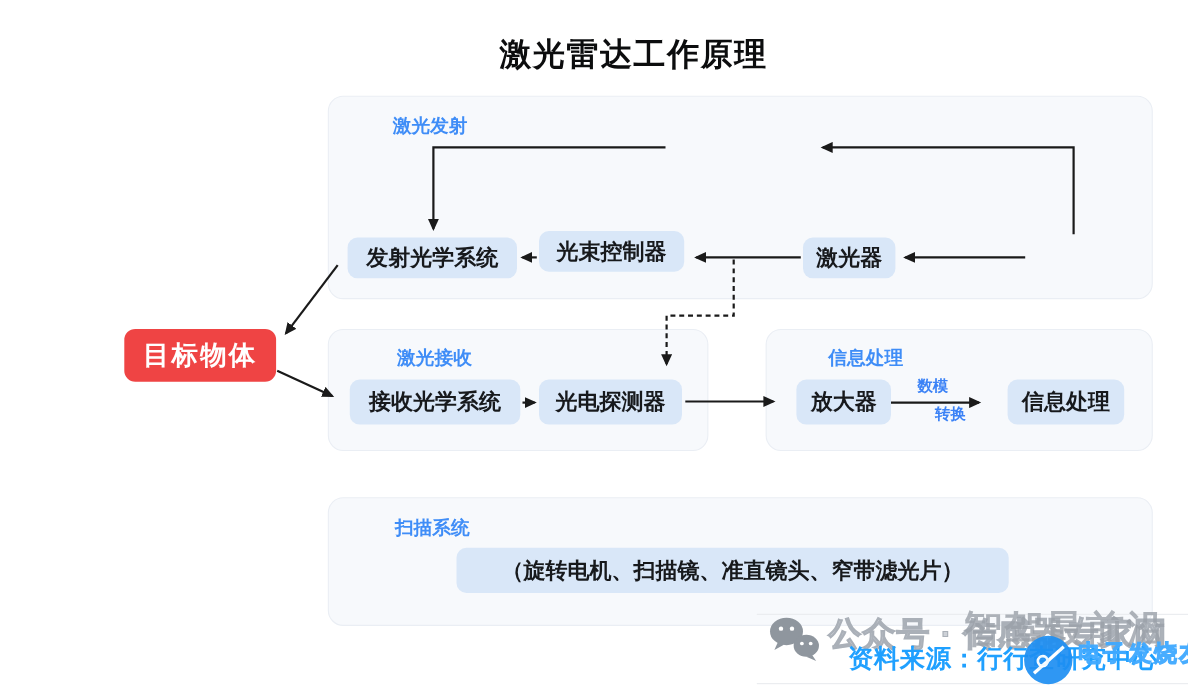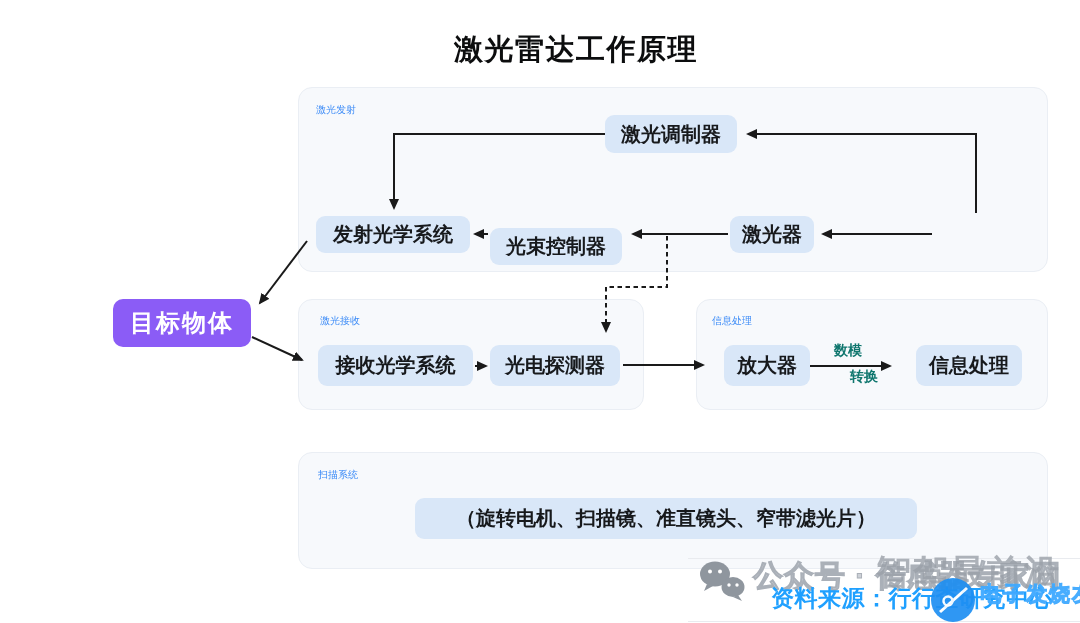--- a/index.html
+++ b/index.html
@@ -1,25 +1,25 @@
 <!DOCTYPE html>
 <html><head>
 <meta charset="utf-8">
 <style>
   html,body{margin:0;padding:0;background:#ffffff;font-family:"Liberation Sans",sans-serif;}
   .stage{position:relative;width:1080px;height:623px;background:#ffffff;overflow:hidden;}
   .title{position:absolute;left:576px;top:30px;transform:translateX(-50%);white-space:nowrap;
          font-size:29px;font-weight:800;color:#0c0d0e;letter-spacing:1.5px;}
   .section{position:absolute;background:#f7f9fc;border:1px solid #eaeef4;border-radius:14px;box-sizing:border-box;}
-  .seclabel{position:absolute;color:#3f8df7;font-size:10px;font-weight:400;white-space:nowrap;}
+  .seclabel{position:absolute;color:#3f8df7;font-size:17px;font-weight:700;white-space:nowrap;margin-left:41px;}
   .node{position:absolute;background:#d9e7f8;border-radius:9px;color:#17191c;font-weight:700;
         font-size:20px;display:flex;align-items:center;justify-content:center;white-space:nowrap;box-sizing:border-box;}
-  .target{position:absolute;background:#8b5cf6;border-radius:10px;color:#ffffff;font-weight:700;
+  .target{position:absolute;background:#ef4444;border-radius:10px;color:#ffffff;font-weight:700;
           font-size:24px;letter-spacing:2px;display:flex;align-items:center;justify-content:center;}
-  .edgelabel{position:absolute;font-size:14px;font-weight:700;color:#0f766e;width:60px;text-align:center;}
+  .edgelabel{position:absolute;font-size:14px;font-weight:700;color:#3b82f6;width:60px;text-align:center;}
   svg.wires{position:absolute;left:0;top:0;pointer-events:none;}
   .hline{position:absolute;height:1px;background:#e9ebef;}
   .wm-gray{position:absolute;font-size:30px;font-weight:700;letter-spacing:1px;white-space:nowrap;
            color:#cdd1d7;text-align:right;-webkit-text-stroke:1px #aab0b8;}
   .wm-overlay{position:absolute;font-size:35px;font-weight:700;color:#9ba1a9;opacity:.8;white-space:nowrap;letter-spacing:2px;}
   .source{position:absolute;font-size:23px;font-weight:800;color:#1fa0ff;letter-spacing:.5px;white-space:nowrap;}
   .ef-logo{position:absolute;width:44px;height:44px;border-radius:50%;background:#1e8ff2;opacity:.92;}
   .ef-name{position:absolute;font-size:21px;font-weight:800;color:#bfe2ff;
            -webkit-text-stroke:1px #3fa9ff;opacity:.95;white-space:nowrap;letter-spacing:2px;}
   .ef-url{position:absolute;font-size:11px;font-weight:700;color:#cfe9ff;
@@ -54,23 +54,22 @@
     <path d="M728,234 L633,234" fill="none" stroke="#1a1a1a" stroke-width="2" marker-end="url(#ah)"></path>
     <path d="M488,234 L475,234" fill="none" stroke="#1a1a1a" stroke-width="2" marker-end="url(#ah)"></path>
     <path d="M307,241 L260,303" fill="none" stroke="#1a1a1a" stroke-width="2" marker-end="url(#ah)"></path>
     <path d="M252,337 L302,360" fill="none" stroke="#1a1a1a" stroke-width="2" marker-end="url(#ah)"></path>
     <path d="M475,366 L486,366" fill="none" stroke="#1a1a1a" stroke-width="2" marker-end="url(#ah)"></path>
     <path d="M623,365 L703,365" fill="none" stroke="#1a1a1a" stroke-width="2" marker-end="url(#ah)"></path>
     <path d="M806,366 L890,366" fill="none" stroke="#1a1a1a" stroke-width="2" marker-end="url(#ah)"></path>
     <path d="M667,236 L667,287 L606,287 L606,331" fill="none" stroke="#1a1a1a" stroke-width="2" stroke-dasharray="4.5 3.5" marker-end="url(#ah)"></path>
   </svg>
 
-  <div class="node" style="left:605px;top:115px;width:132px;height:38px;">激光调制器</div>
   <div class="node" style="left:316px;top:216px;width:154px;height:37px;">发射光学系统</div>
-  <div class="node" style="left:490px;top:228px;width:132px;height:37px;">光束控制器</div>
+  <div class="node" style="left:490px;top:210px;width:132px;height:37px;">光束控制器</div>
   <div class="node" style="left:730px;top:216px;width:84px;height:37px;">激光器</div>
 
   <div class="target" style="left:113px;top:299px;width:138px;height:48px;">目标物体</div>
 
   <div class="node" style="left:490px;top:345px;width:130px;height:41px;">光电探测器</div>
   <div class="node" style="left:318px;top:345px;width:155px;height:41px;">接收光学系统</div>
 
   <div class="node" style="left:724px;top:345px;width:86px;height:41px;">放大器</div>
   <div class="node" style="left:916px;top:345px;width:106px;height:41px;">信息处理</div>
 

